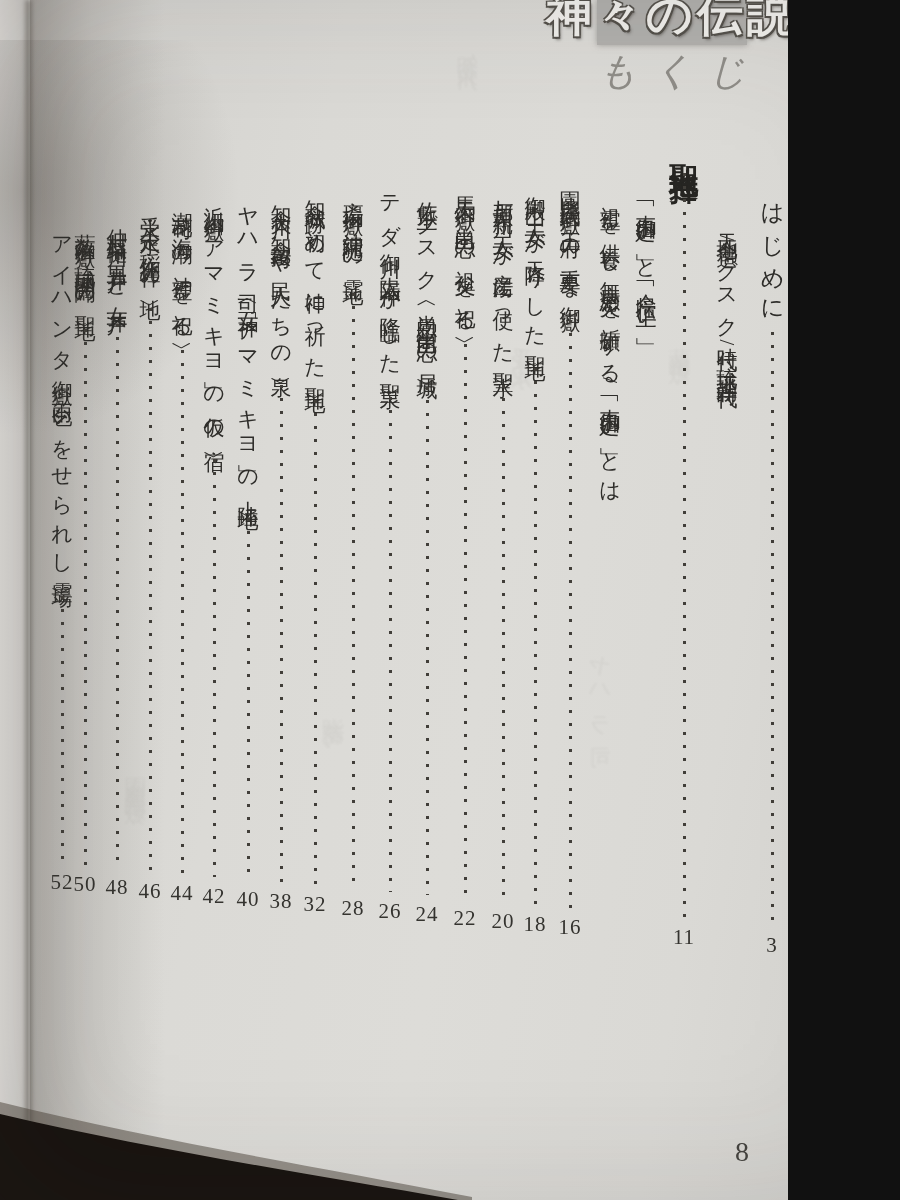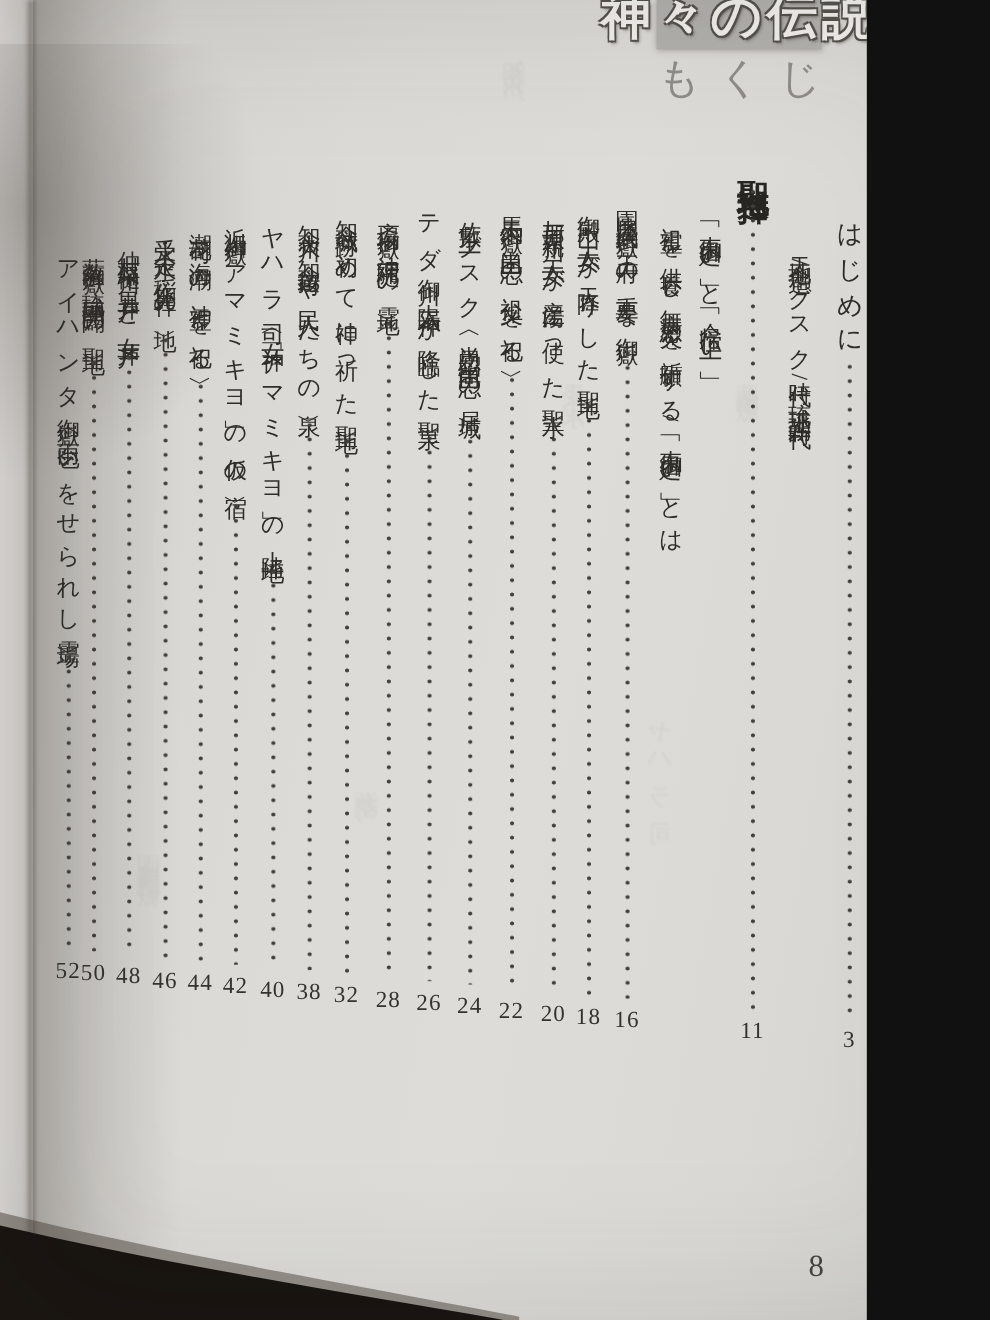--- a/index.html
+++ b/index.html
@@ -22,21 +22,21 @@
     box-shadow:inset 0 0 150px rgba(55,50,44,.15); }
   .bottom-svg { left:0; top:0; }
 
   
   .title-block { left:597px; top:0; width:150px; height:45px; background:#b2b1ae;
     box-shadow:0 0 6px rgba(120,118,114,.6); }
   .title-text { left:546px; top:-16px; font-size:46px; font-weight:bold; letter-spacing:4px;
     color:#f2f1ed; white-space:nowrap;
     text-shadow:0 0 2px #55524c,1.5px 1.5px 0 #55524c,-1.5px -1.5px 0 #55524c,
       1.5px -1.5px 0 #55524c,-1.5px 1.5px 0 #55524c,2px 3px 3px rgba(60,55,50,.55); }
-  .mokuji { left:598px; top:46px; font-size:38px; letter-spacing:16px; color:#8f8d88; }
+  .mokuji { left:598px; top:46px; font-size:38px; letter-spacing:16px; color:#8f8d88;font-style:italic; }
 
   
   .col { position:absolute; width:32px; writing-mode:vertical-rl; display:flex;
     flex-direction:row; align-items:center; }
   .t,.n { font-size:21px; letter-spacing:4.5px; line-height:1.05; color:#2e2d2a; }
   .n { margin-top:9px; }
   .mid { font-size:23px; letter-spacing:6px; }
   .big { font-size:29px; letter-spacing:4px; font-weight:bold; color:#262522; }
   .leader { flex:1 1 0; min-height:0; width:9px; margin:11px 0 9px;
     background-image:radial-gradient(circle,#413e39 1.5px,rgba(0,0,0,0) 2px);

